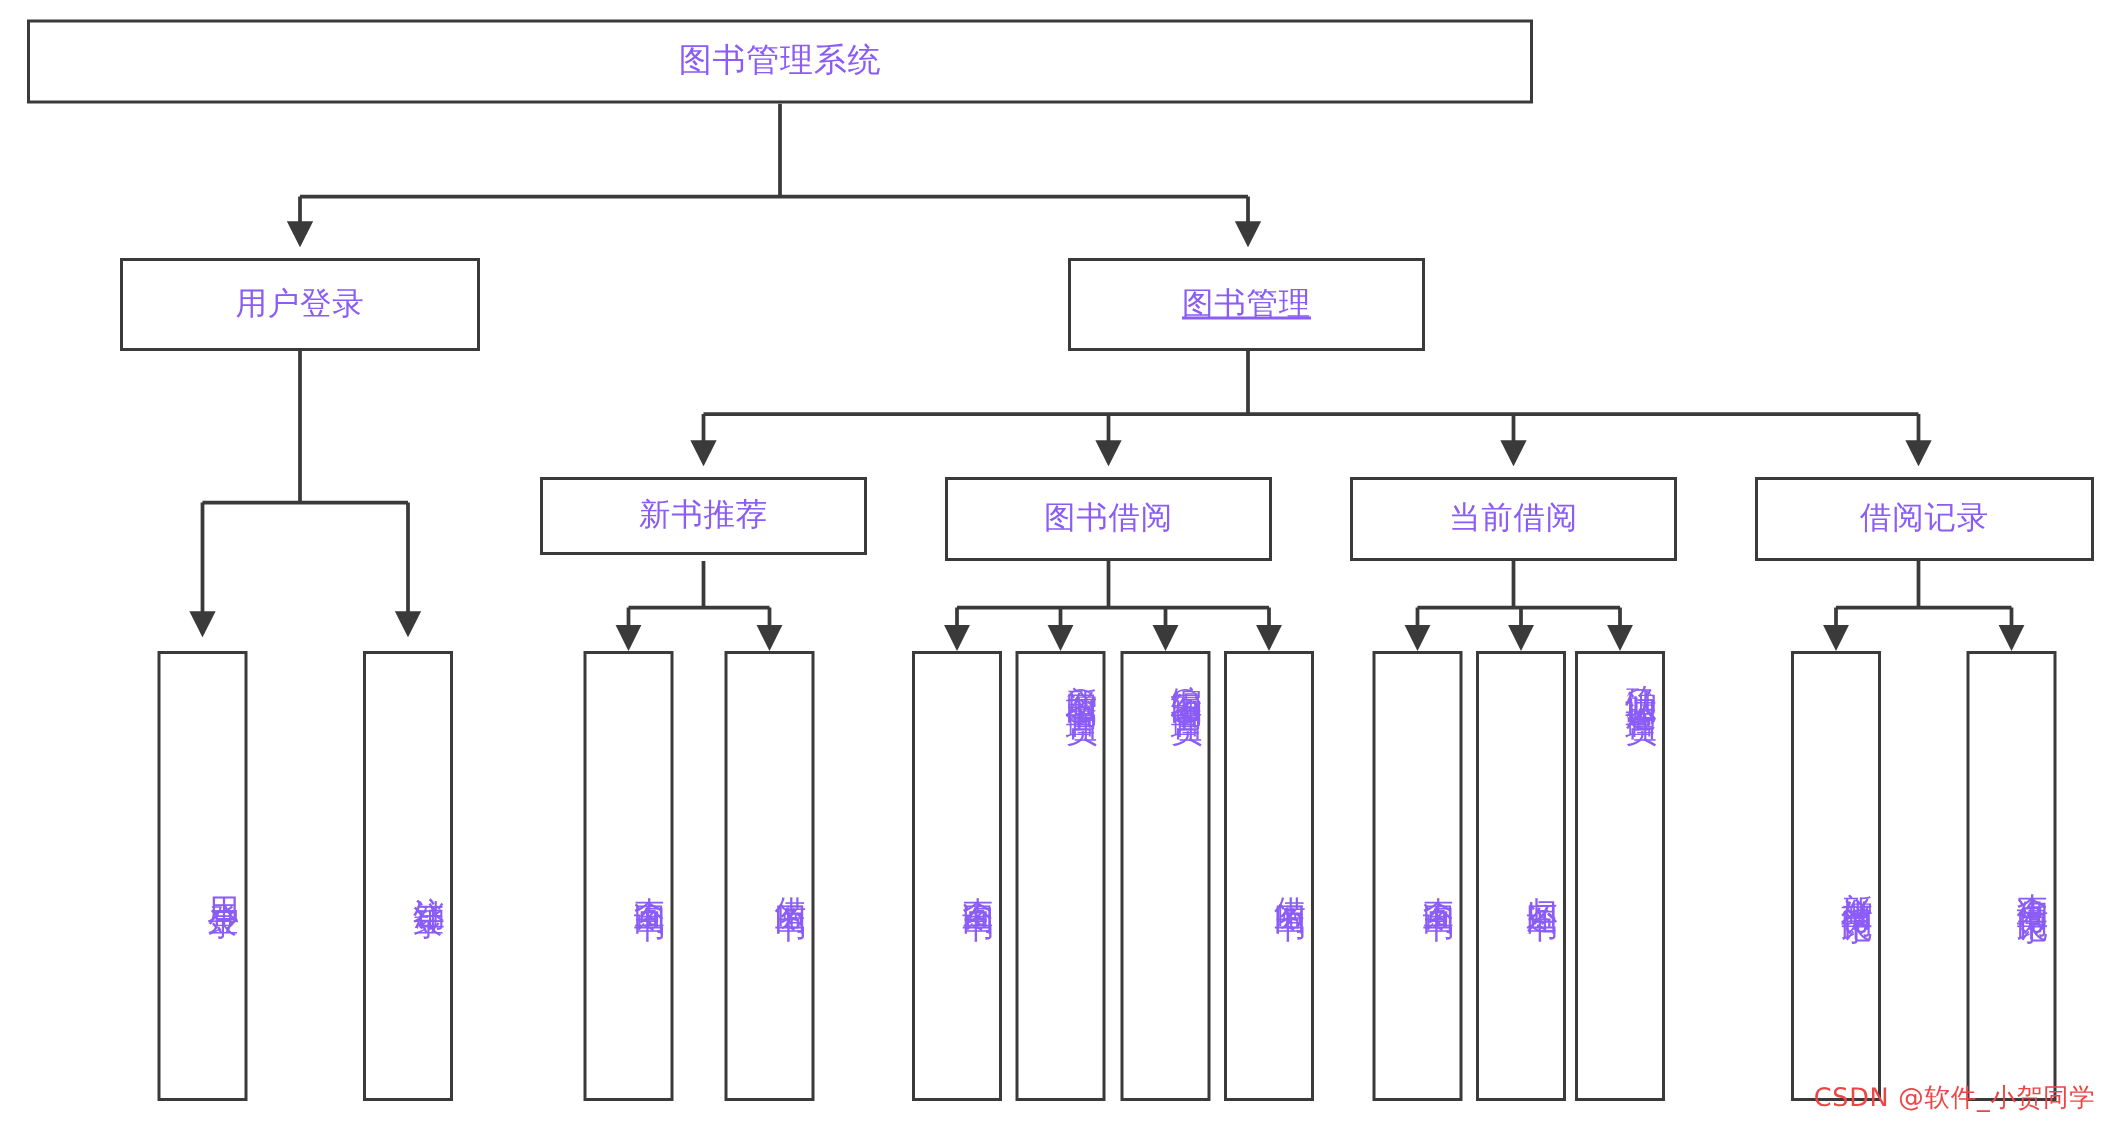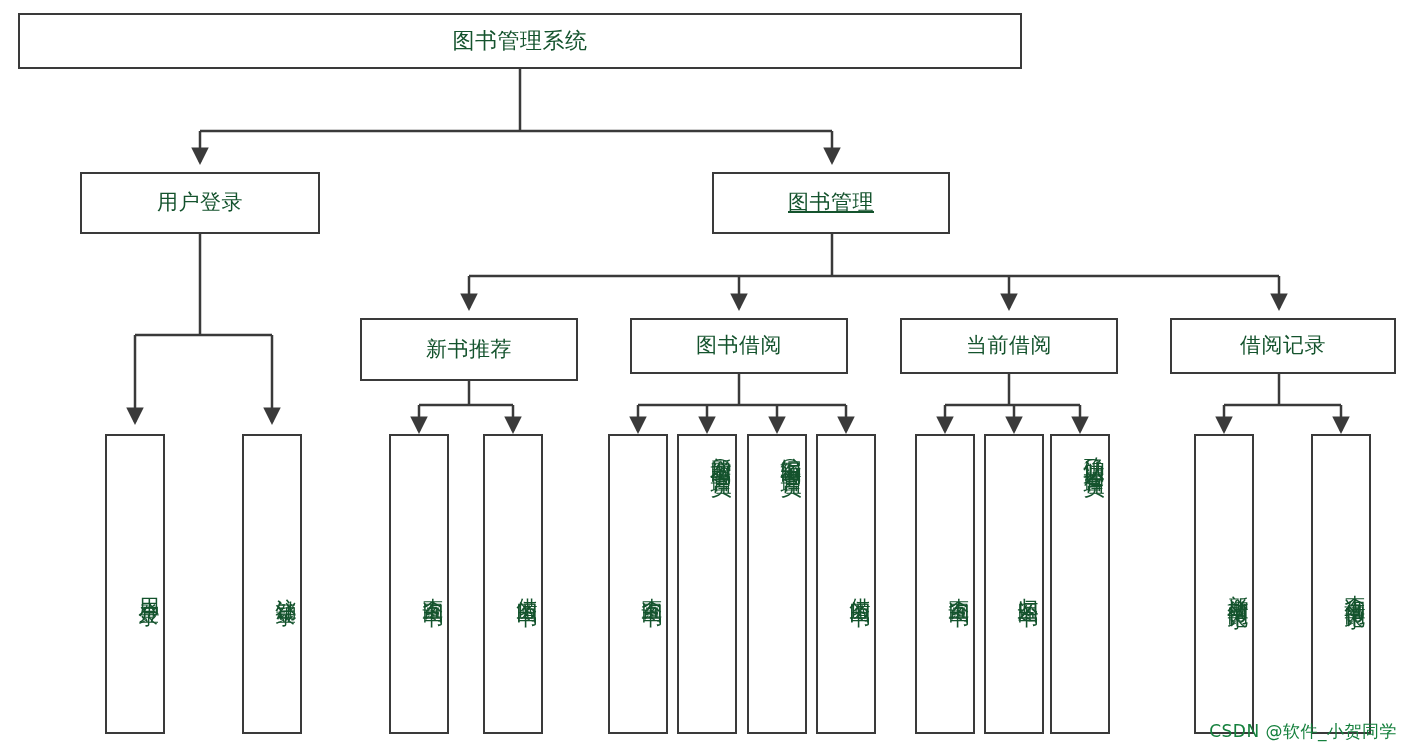--- a/index.html
+++ b/index.html
@@ -27,21 +27,21 @@
     pointer-events: none;
   }
   .node {
     position: absolute;
     box-sizing: border-box;
     background: #ffffff;
     border: 2px solid #3a3a3a;
     display: flex;
     align-items: center;
     justify-content: center;
-    color: #14532d;
+    color: #8b5cf6;
   }
   .node.h {
     font-size: 21px;
     letter-spacing: 0.5px;
     line-height: 1.1;
   }
   .node.root {
     font-size: 22px;
   }
   .node.v {
@@ -61,21 +61,21 @@
     writing-mode: vertical-rl;
     text-orientation: upright;
     white-space: nowrap;
     display: block;
   }
   #watermark {
     position: absolute;
     right: 8px;
     bottom: 4px;
     font-size: 17px;
-    color: #15803d;
+    color: #ef4444;
     white-space: nowrap;
     letter-spacing: 0.5px;
     font-family: "DejaVu Sans", "Liberation Sans", sans-serif;
   }
 </style>
 </head>
 <body>
 
 <div id="diagram-root">
 
@@ -139,21 +139,21 @@
       <path d="M 1224 405 L 1224 431" marker-end="url(#arrow)"></path>
       <path d="M 1341 405 L 1341 431" marker-end="url(#arrow)"></path>
     </g>
   </svg>
 
   <div class="node h root" style="left:18px; top:13px; width:1004px; height:56px;">图书管理系统</div>
 
   <div class="node h" style="left:80px; top:172px; width:240px; height:62px;">用户登录</div>
   <div class="node h" style="left:712px; top:172px; width:238px; height:62px;text-decoration:underline;">图书管理</div>
 
-  <div class="node h" style="left:360px; top:318px; width:218px; height:63px;">新书推荐</div>
+  <div class="node h" style="left:360px; top:318px; width:218px; height:52px;">新书推荐</div>
   <div class="node h" style="left:630px; top:318px; width:218px; height:56px;">图书借阅</div>
   <div class="node h" style="left:900px; top:318px; width:218px; height:56px;">当前借阅</div>
   <div class="node h" style="left:1170px; top:318px; width:226px; height:56px;">借阅记录</div>
 
   <div class="node v" style="left:105px; top:434px; width:60px; height:300px;">
     <span class="vtext">用户登录</span>
   </div>
   <div class="node v" style="left:242px; top:434px; width:60px; height:300px;">
     <span class="vtext">注销登录</span>
   </div>

